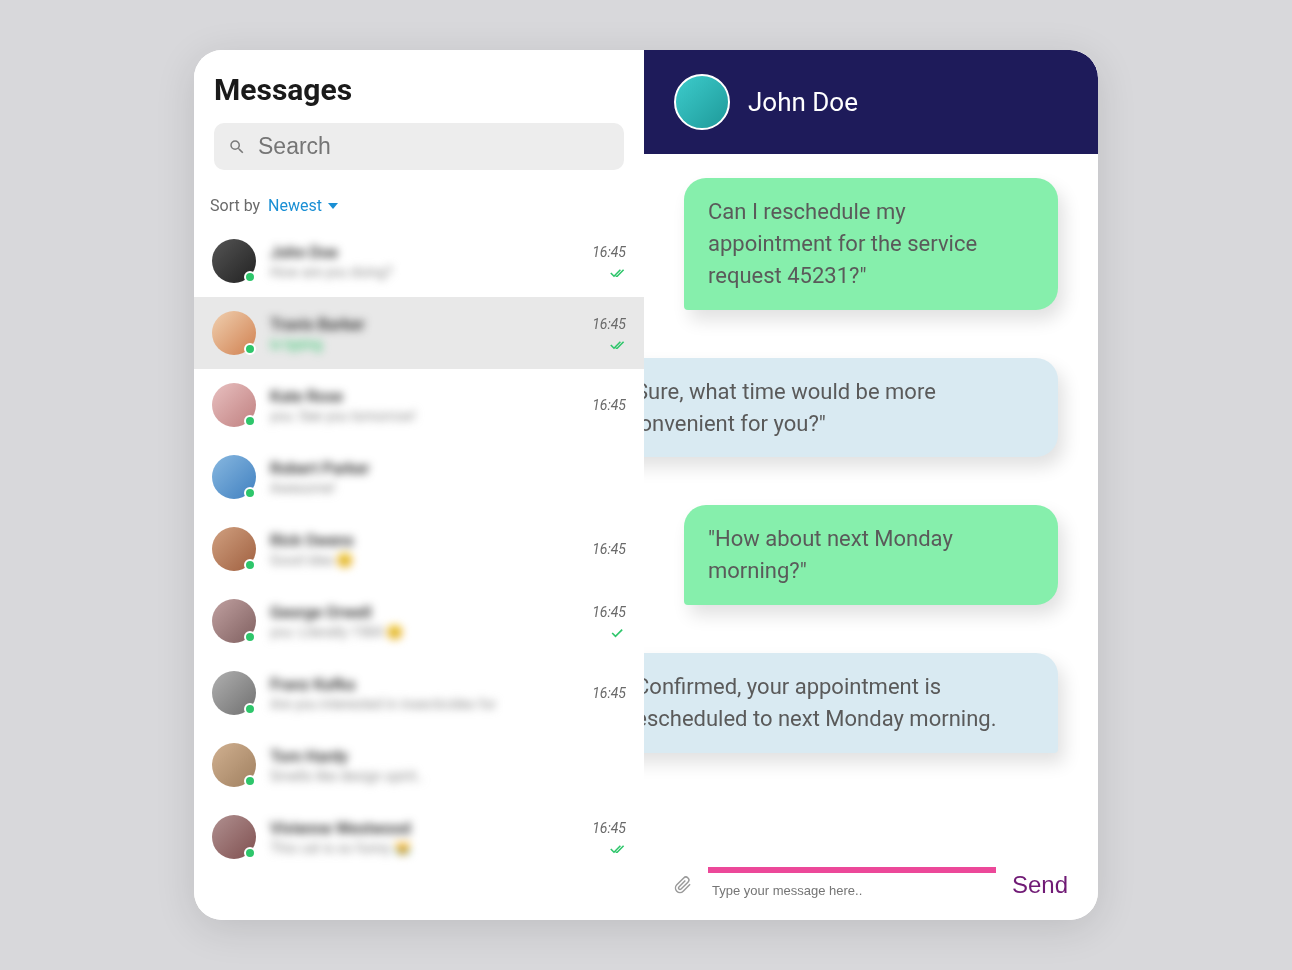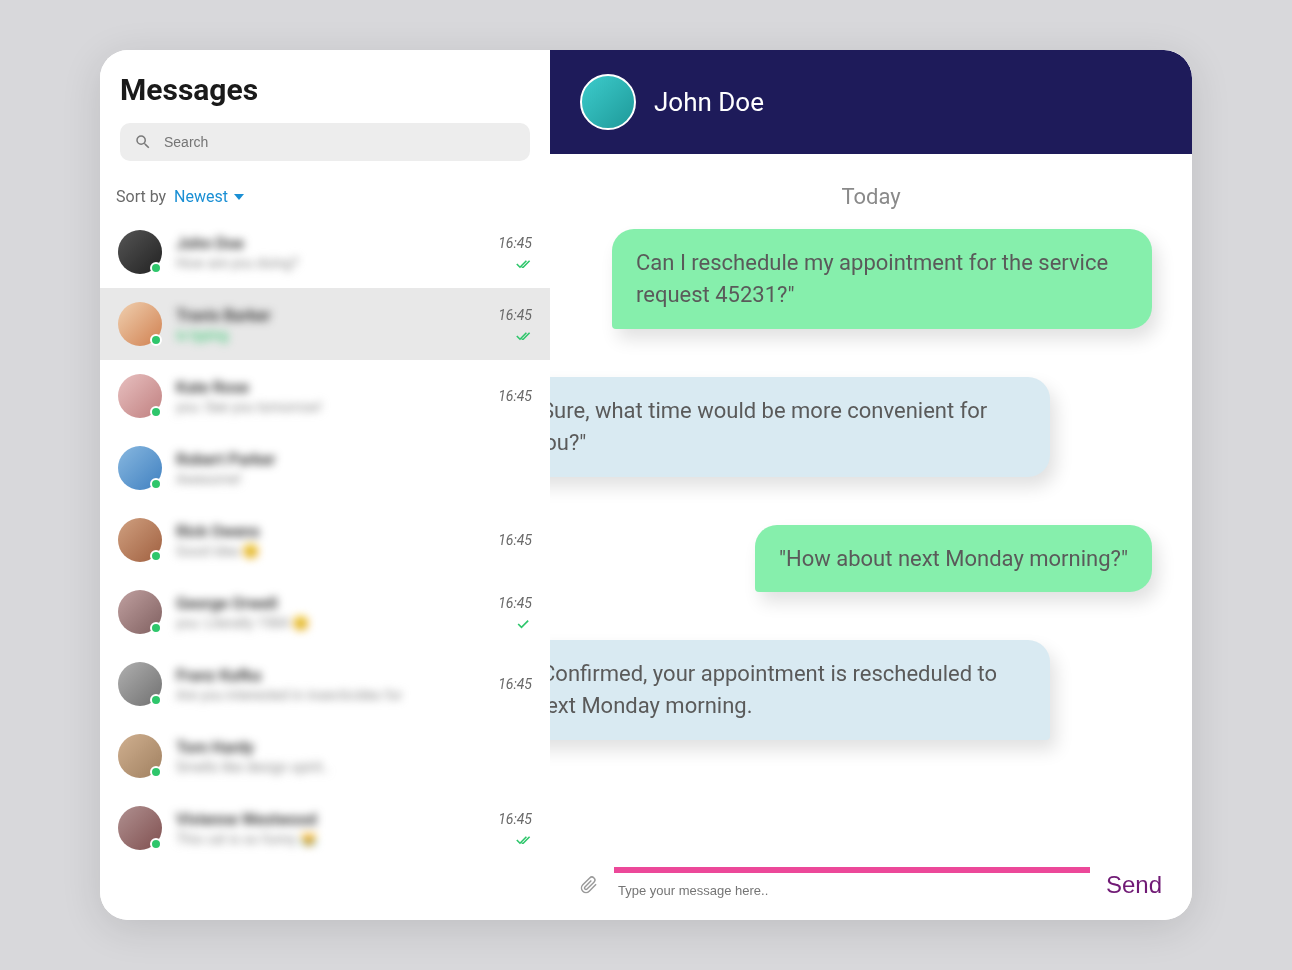--- a/index.html
+++ b/index.html
@@ -6,21 +6,21 @@
 body {
   font-family: -apple-system, BlinkMacSystemFont, 'Segoe UI', Roboto, sans-serif;
   background: #d8d8db;
   display: flex;
   align-items: center;
   justify-content: center;
   min-height: 970px;
   width: 1292px;
 }
 .app-container {
-  width: 1092px;
+  width: 904px;
   height: 870px;
   display: flex;
   background: #fff;
   border-radius: 28px;
   overflow: hidden;
   box-shadow: 0 8px 40px rgba(0,0,0,0.12);
 }
 .sidebar {
   width: 450px;
   background: #fff;
@@ -45,21 +45,21 @@
   gap: 12px;
 }
 .search-icon {
   width: 18px;
   height: 18px;
   fill: #7a7a7a;
 }
 .search-input {
   border: none;
   background: transparent;
-  font-size: 14px;
+  font-size: 23px;
   color: #7a7a7a;
   outline: none;
   flex: 1;
 }
 .sort-row {
   display: flex;
   align-items: center;
   gap: 8px;
   padding: 14px 26px 10px 16px;
   font-size: 16px;
@@ -398,21 +398,20 @@
         </div>
       </div>
   </div>
 
   <div class="chat-panel">
     <div class="chat-header">
       <div class="chat-avatar"></div>
       <div class="chat-name">John Doe</div>
     </div>
     <div class="chat-body">
-      <div class="date-divider">Today</div>
       <div id="messages-container" style="display:flex;flex-direction:column;">
           <div class="msg in">Can I reschedule my appointment for the service request 45231?"</div>
           <div class="msg out">"Sure, what time would be more convenient for you?"</div>
           <div class="msg in">"How about next Monday morning?"</div>
           <div class="msg out last">"Confirmed, your appointment is rescheduled to next Monday morning.</div>
         </div>
     </div>
     <div class="chat-input-row">
       <svg class="attach-icon" viewBox="0 0 24 24" fill="none" stroke-width="2">
           <path d="M21.44 11.05l-9.19 9.19a6 6 0 01-8.49-8.49l9.19-9.19a4 4 0 015.66 5.66l-9.2 9.19a2 2 0 01-2.83-2.83l8.49-8.48"></path>

